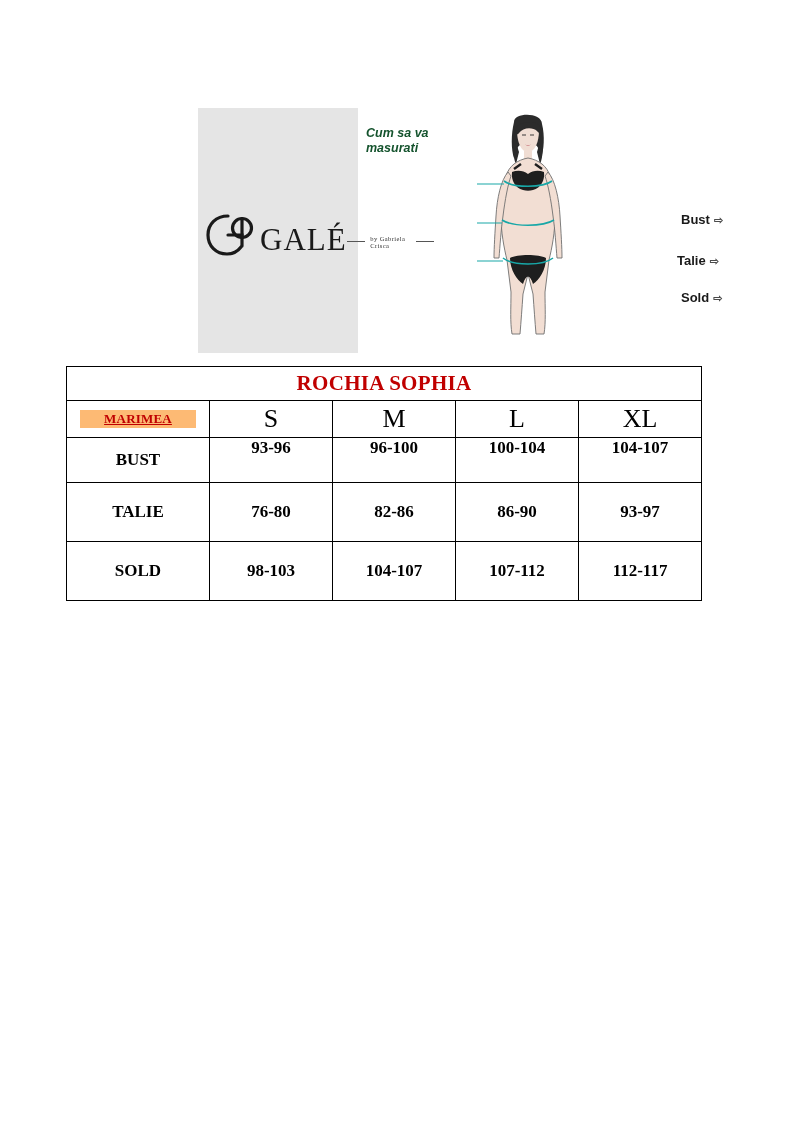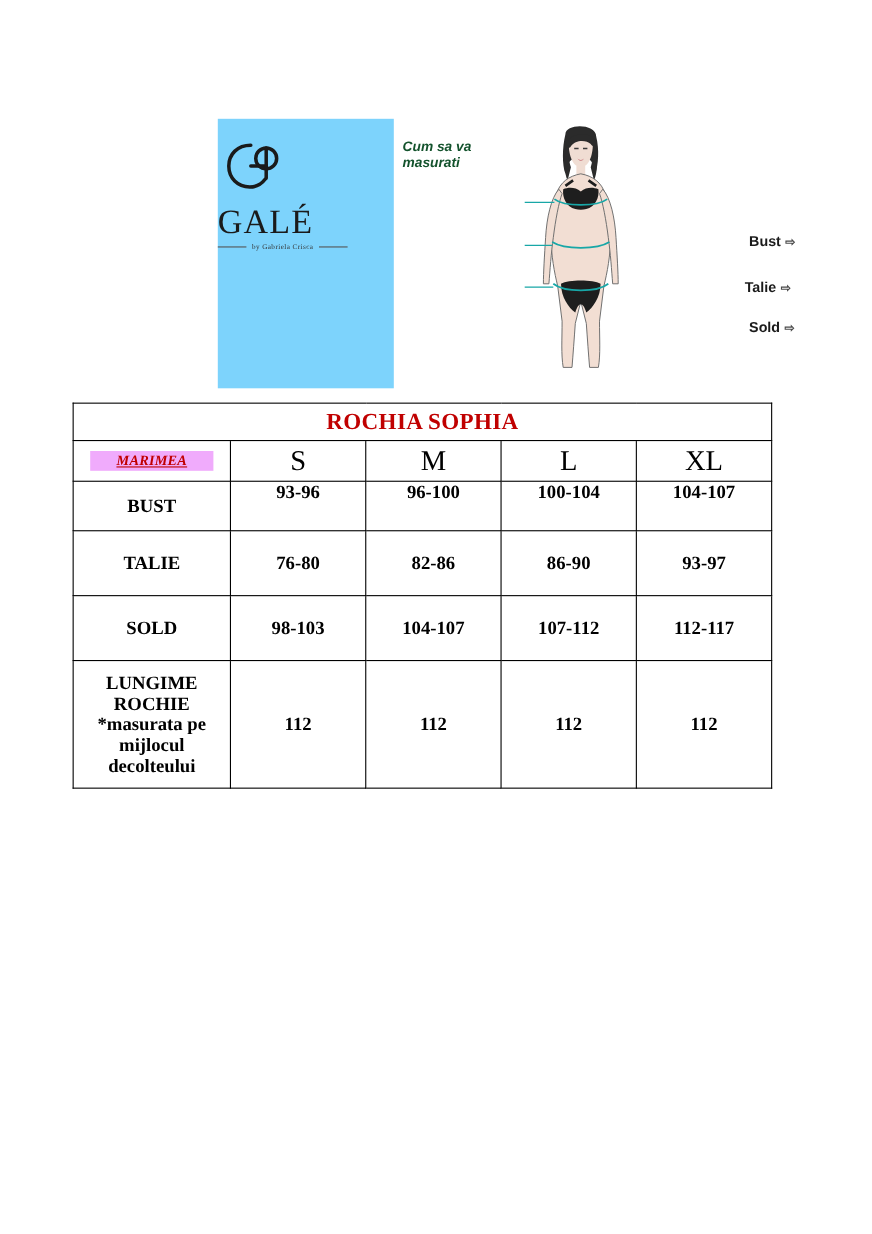--- a/index.html
+++ b/index.html
@@ -29,23 +29,24 @@
     width: 420px;
     height: 245px;
   }
 
   .logo-box {
     position: absolute;
     left: 0;
     top: 0;
     width: 160px;
     height: 245px;
-    background: #7dd3fc;
+    background: #e5e5e5;
     display: flex;
-    flex-direction: column;
+    flex-direction: row;
+    align-items: center;
     justify-content: flex-start;
     padding-top: 18px;
     box-sizing: border-box;
   }
   .logo-mark {
     width: 62px;
     height: 56px;
     position: relative;
     margin-bottom: 4px;
   }
@@ -143,24 +144,23 @@
   }
   .hdr-row td { height: 36px; }
   .hdr-marimea {
     font-family: "Liberation Serif", serif;
     font-size: 13px !important;
     color: #c00000 !important;
     letter-spacing: .2px;
   }
   .hdr-marimea span {
     display: inline-block;
-    background: #f0abfc;
+    background: #fdba74;
     padding: 1px 24px;
     text-decoration: underline;
-    font-style: italic;
   }
   .hdr-size {
     font-size: 26px !important;
     font-weight: normal !important;
   }
 
   .r-bust td { height: 44px; }
   .r-talie td { height: 58px; }
   .r-sold td { height: 58px; }
   .r-lungime-maneca td { height: 48px; }
@@ -290,24 +290,17 @@
         <tr class="r-sold">
           <td>SOLD</td>
           <td>98-103</td>
           <td>104-107</td>
           <td>107-112</td>
           <td>112-117</td>
         </tr>
 
 
 
-        <tr class="r-lungime-rochie">
-          <td class="cell-small">LUNGIME ROCHIE *masurata pe mijlocul decolteului</td>
-          <td>112</td>
-          <td>112</td>
-          <td>112</td>
-          <td>112</td>
-        </tr>
       </tbody>
     </table>
   </div>
 
 </div>
 
 </body></html>

